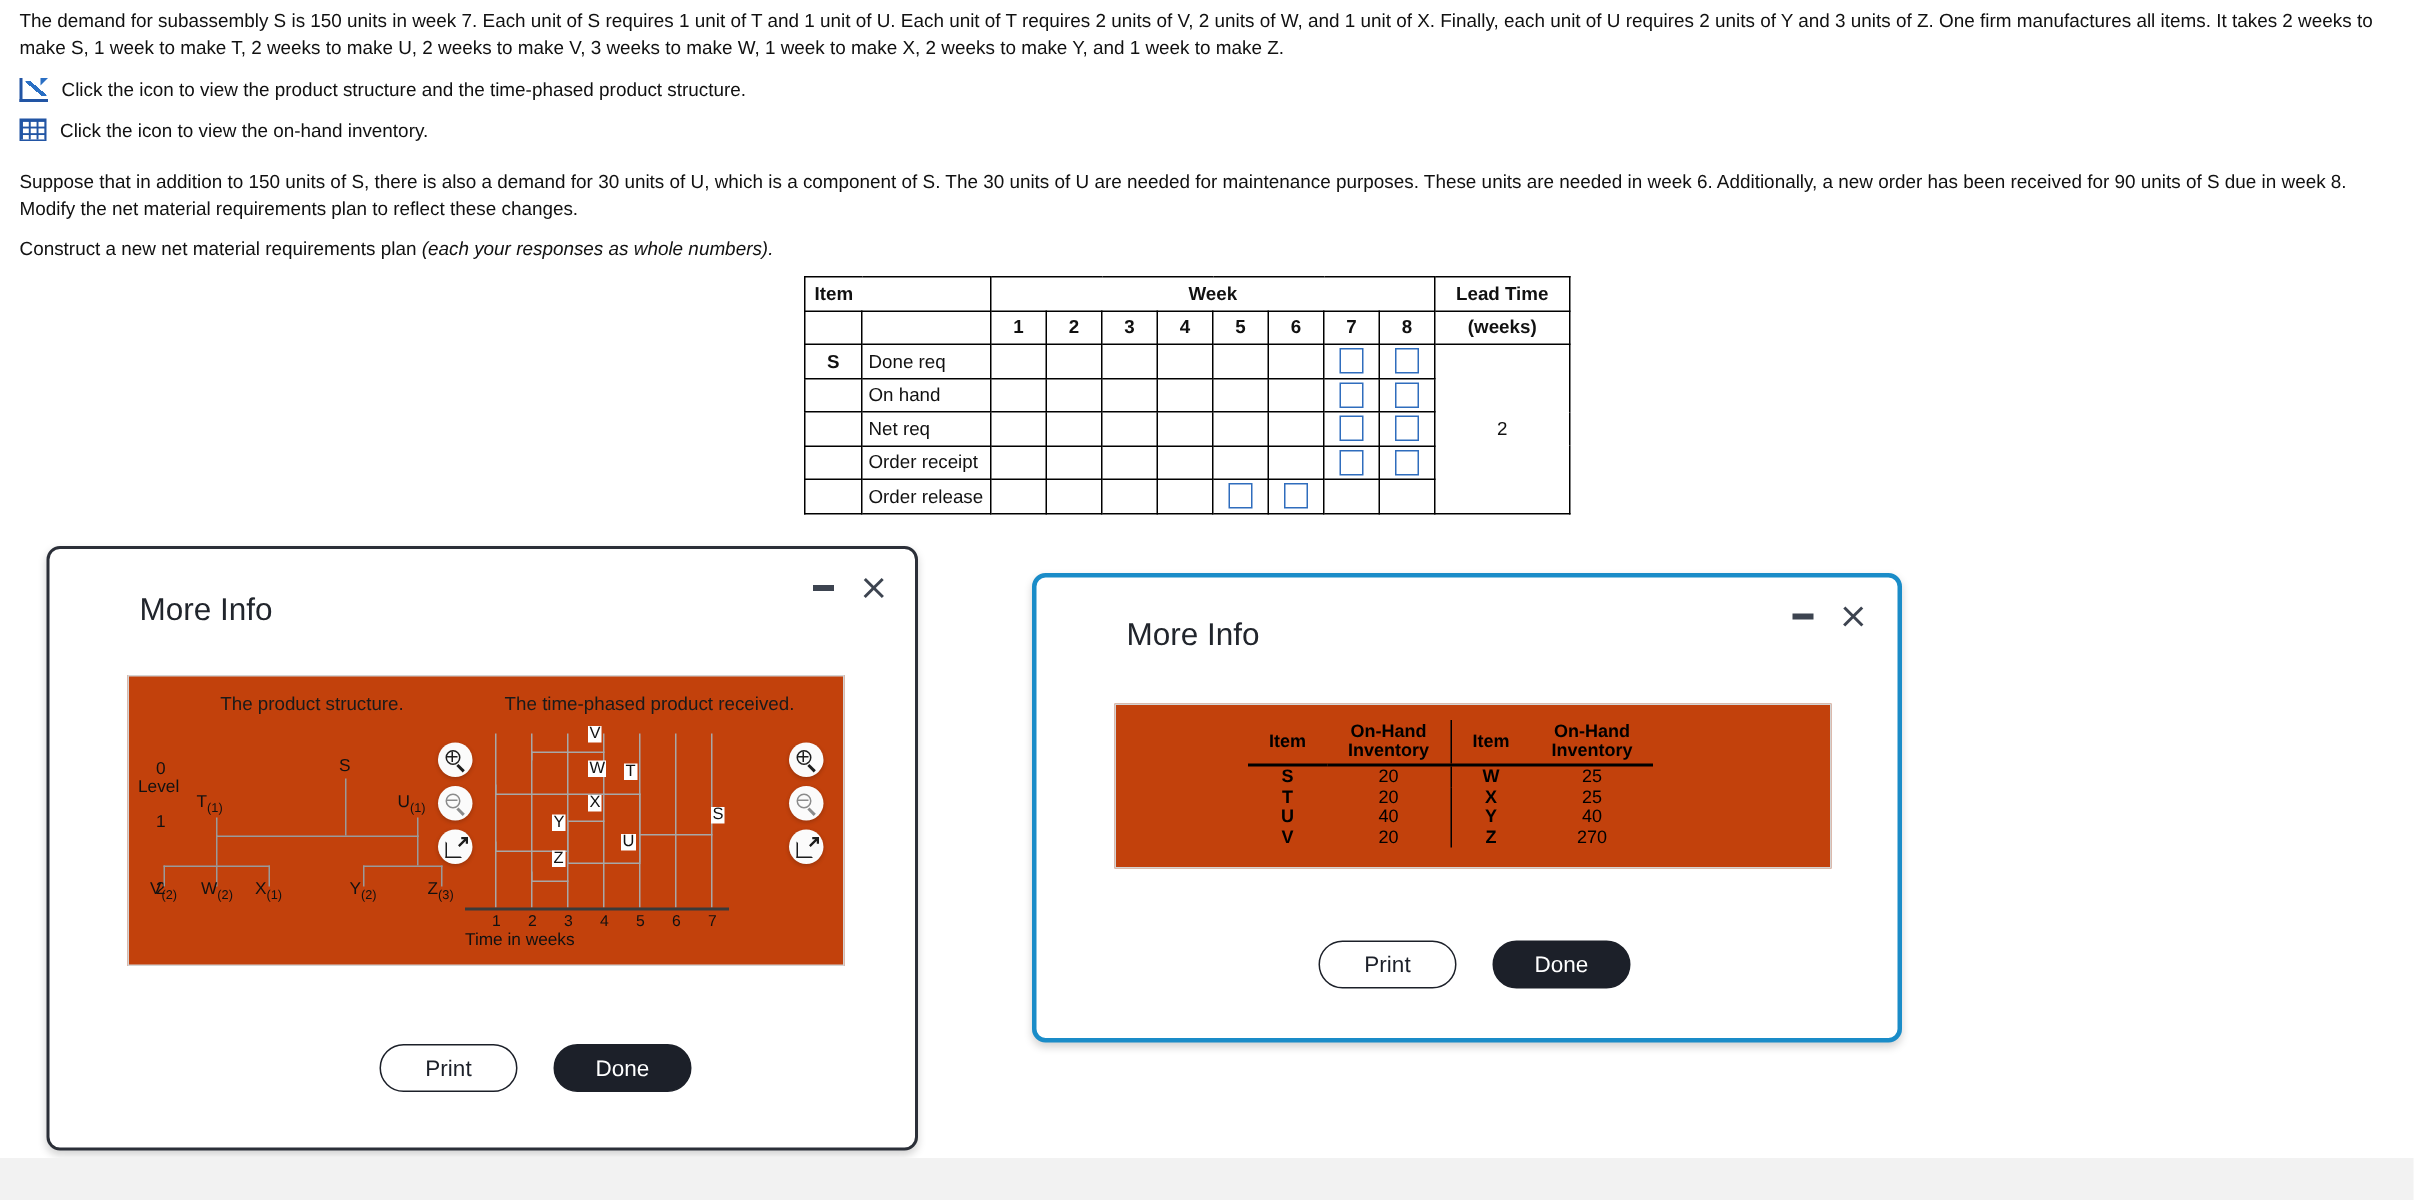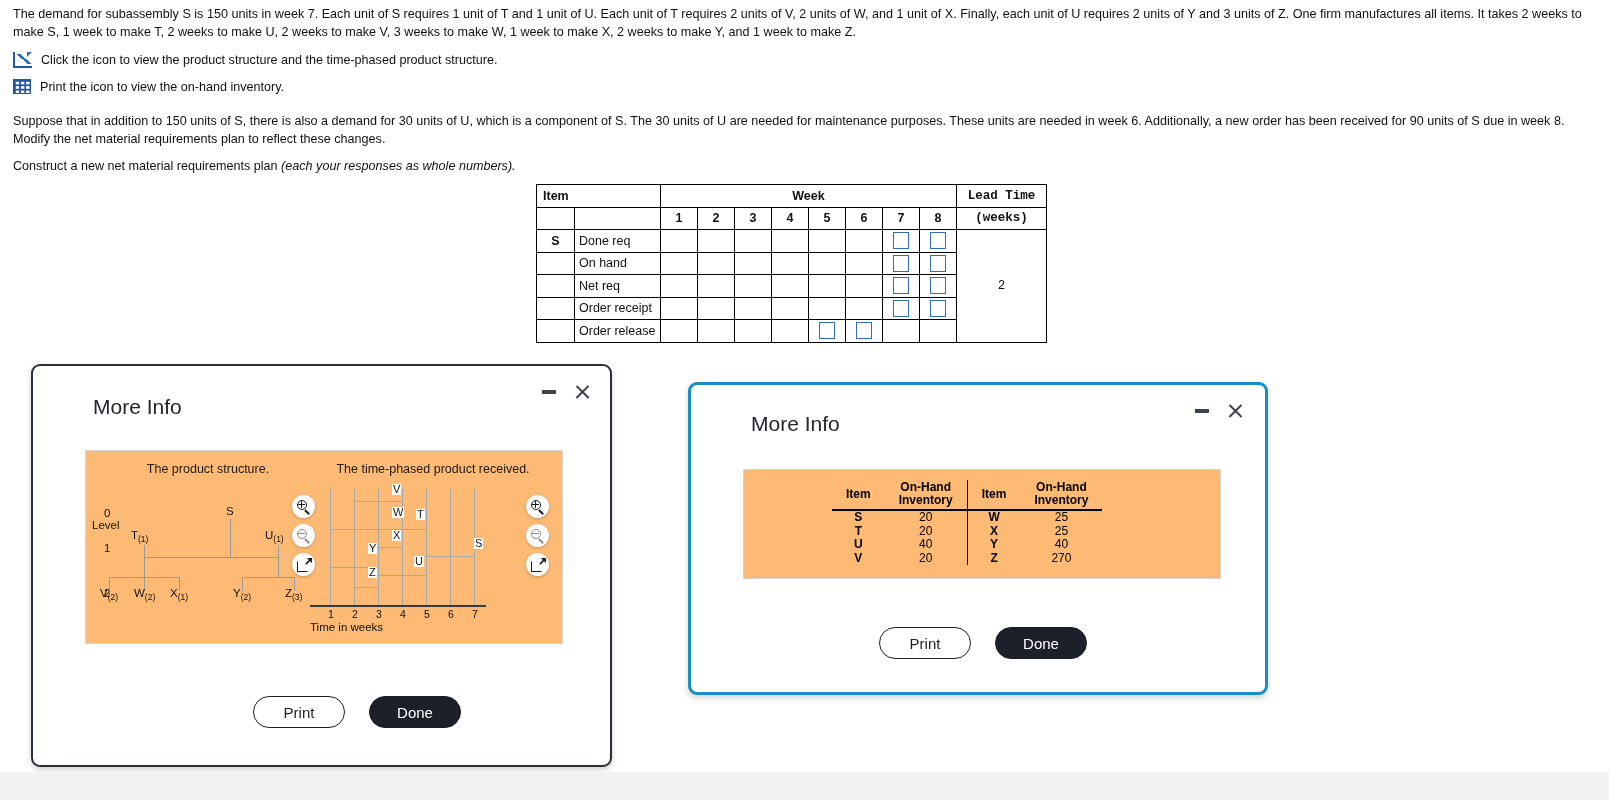--- a/index.html
+++ b/index.html
@@ -103,21 +103,21 @@
     padding: 0;
     font-weight: normal;
     text-align: center;
     height: 22.5px;
     box-sizing: border-box;
   }
   #mrp-table .hdr { font-weight: bold; }
   #mrp-table .item-col { width: 38px; font-weight: bold; }
   #mrp-table .label-col { width: 86px; text-align: left; padding-left: 4px; }
   #mrp-table .wk { width: 37px; }
-  #mrp-table .lt-col { width: 90px; font-family: Liberation Mono, monospace; }
+  #mrp-table .lt-col { width: 90px; }
   #mrp-table .item-head { text-align: left; padding-left: 6px; }
   .cellbox {
     display: inline-block;
     width: 16px;
     height: 17px;
     border: 1.4px solid #2f6dbd;
     background: #ffffff;
     box-sizing: border-box;
     vertical-align: middle;
     cursor: text;
@@ -175,21 +175,21 @@
     left: 0; top: 7px;
     width: 17px; height: 2.2px;
     background: #3d4450;
   }
   .close-btn::before { transform: rotate(45deg); }
   .close-btn::after  { transform: rotate(-45deg); }
 
   .figure-panel {
     position: absolute;
     border: 1px solid #d4d4d4;
-    background: #fdba74;
+    background: #c2410c;
     box-sizing: border-box;
   }
   #figure-panel-structure {
     left: 52px; top: 84px;
     width: 478px; height: 194px;
   }
   #figure-panel-inventory {
     left: 52px; top: 84px;
     width: 478px; height: 110px;
   }
@@ -387,21 +387,21 @@
 
   <div class="prob-text" id="intro-paragraph">The demand for subassembly S is 150 units in week 7. Each unit of S requires 1 unit of T and 1 unit of U. Each unit of T requires 2 units of V, 2 units of W, and 1 unit of X. Finally, each unit of U requires 2 units of Y and 3 units of Z. One firm manufactures all items. It takes 2 weeks to make S, 1 week to make T, 2 weeks to make U, 2 weeks to make V, 3 weeks to make W, 1 week to make X, 2 weeks to make Y, and 1 week to make Z.</div>
 
   <div class="icon-line" id="icon-line-structure">
     <span class="chart-icon"></span>
     <span>Click the icon to view the product structure and the time-phased product structure.</span>
   </div>
 
   <div class="icon-line" id="icon-line-inventory">
     <span class="grid-icon"></span>
-    <span>Print the icon to view the on-hand inventory.</span>
+    <span>Click the icon to view the on-hand inventory.</span>
   </div>
 
   <div class="prob-text" id="supplement-paragraph">Suppose that in addition to 150 units of S, there is also a demand for 30 units of U, which is a component of S. The 30 units of U are needed for maintenance purposes. These units are needed in week 6. Additionally, a new order has been received for 90 units of S due in week 8. Modify the net material requirements plan to reflect these changes.</div>
 
   <div class="prob-text" id="construct-paragraph">
     <span>Construct a new net material requirements plan </span><span class="ital">(each your responses as whole numbers).</span>
   </div>
 
   <table id="mrp-table">
     <tbody>

